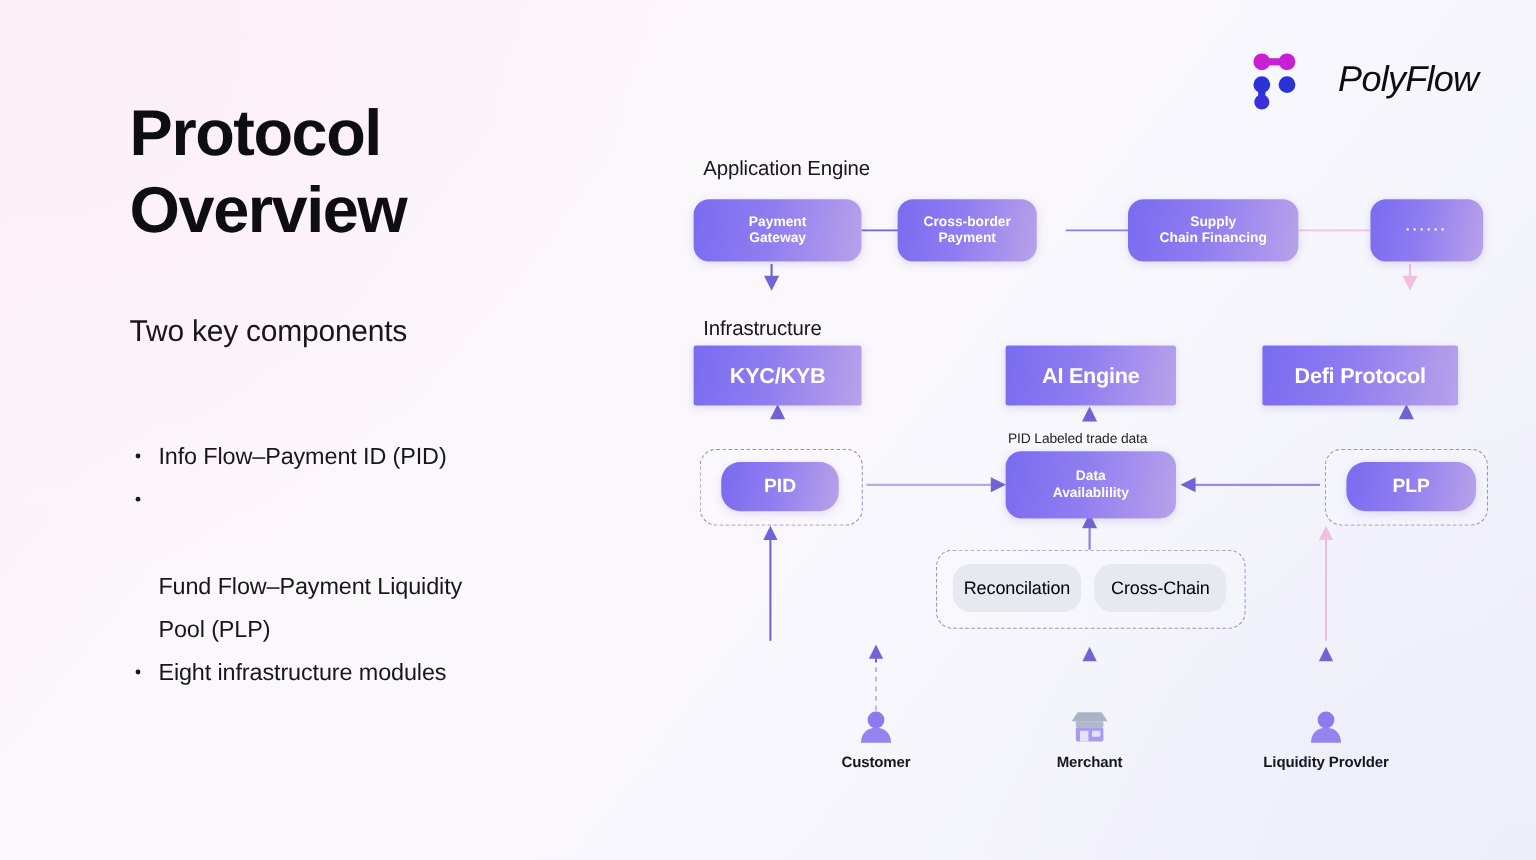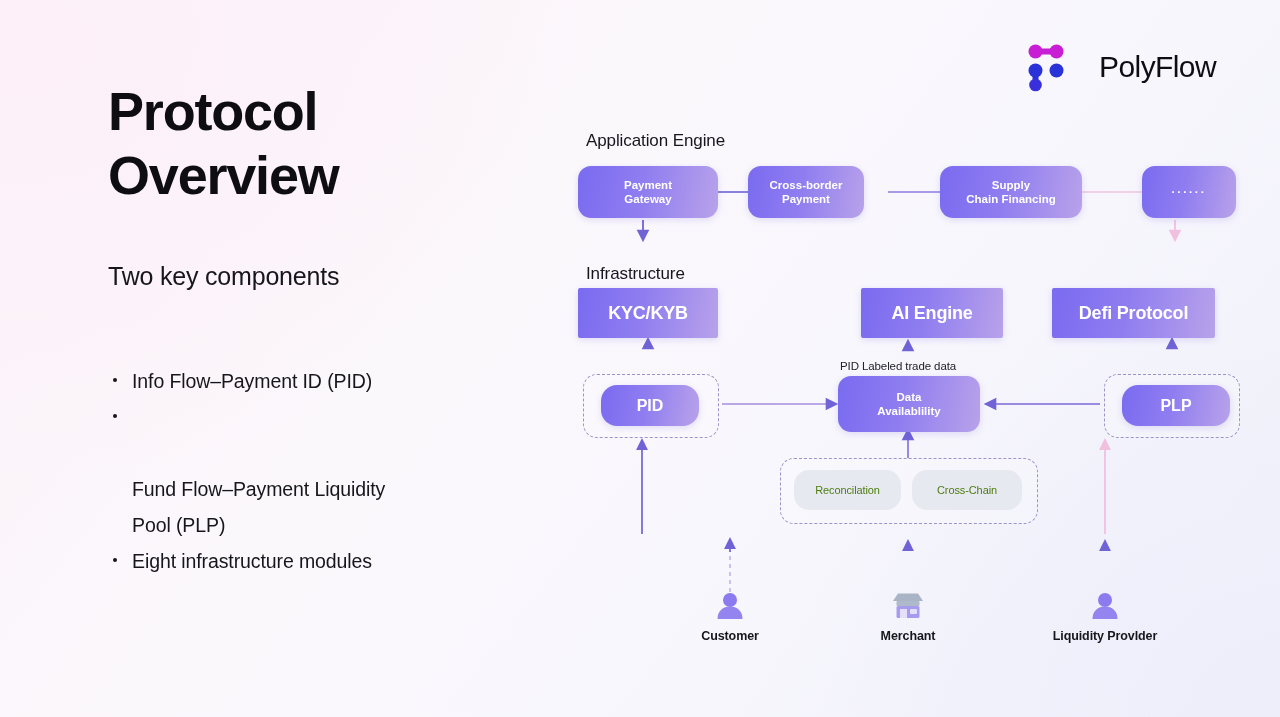--- a/index.html
+++ b/index.html
@@ -69,25 +69,26 @@
     top: 15px;
     width: 4px;
     height: 4px;
     border-radius: 50%;
     background: #16161c;
   }
 
   
   #logo {
     position: absolute;
-    right: 64px;
+    right: 48px;
     top: 42px;
     display: flex;
     align-items: center;
     gap: 30px;
+    font-style: italic;
   }
   #logo .mark { width: 42px; height: 50px; display:block; }
   #logo .wordmark {
     font-size: 30px;
     font-weight: 500;
     letter-spacing: -0.6px;
     color: #0d0d12;
   }
 
   
@@ -130,22 +131,22 @@
     background: rgba(255,255,255,0.18);
   }
 
   .chip {
     position: absolute;
     display: flex;
     align-items: center;
     justify-content: center;
     background: #e7e9f0;
     border-radius: 15px;
-    font-size: 11px;
-    color: #4d7c0f;
+    font-size: 15px;
+    color: #000000;
     letter-spacing: -0.1px;
   }
 
   .edge-label {
     position: absolute;
     font-size: 11.5px;
     color: #23232b;
     letter-spacing: -0.1px;
     white-space: nowrap;
   }
@@ -274,21 +275,21 @@
 
     <div class="node app" style="left:578px; top:166px; width:140px; height:52px;">Payment
 Gateway</div>
     <div class="node app" style="left:748px; top:166px; width:116px; height:52px;">Cross-border
 Payment</div>
     <div class="node app" style="left:940px; top:166px; width:142px; height:52px;">Supply
 Chain Financing</div>
     <div class="node app dots-node" style="left:1142px; top:166px; width:94px; height:52px;">······</div>
 
     <div class="node infra" style="left:578px; top:288px; width:140px; height:50px;">KYC/KYB</div>
-    <div class="node infra" style="left:838px; top:288px; width:142px; height:50px;margin-left:23px;">AI Engine</div>
+    <div class="node infra" style="left:838px; top:288px; width:142px; height:50px;">AI Engine</div>
     <div class="node infra" style="left:1052px; top:288px; width:163px; height:50px;">Defi Protocol</div>
 
     <div class="edge-label" style="left:840px; top:360px;">PID Labeled trade data</div>
 
     <div class="dashbox" style="left:583px; top:374px; width:134px; height:62px;"></div>
     <div class="node pill" style="left:601px; top:385px; width:98px; height:41px;">PID</div>
 
     <div class="node mid" style="left:838px; top:376px; width:142px; height:56px;">Data
 Availablility</div>
 

